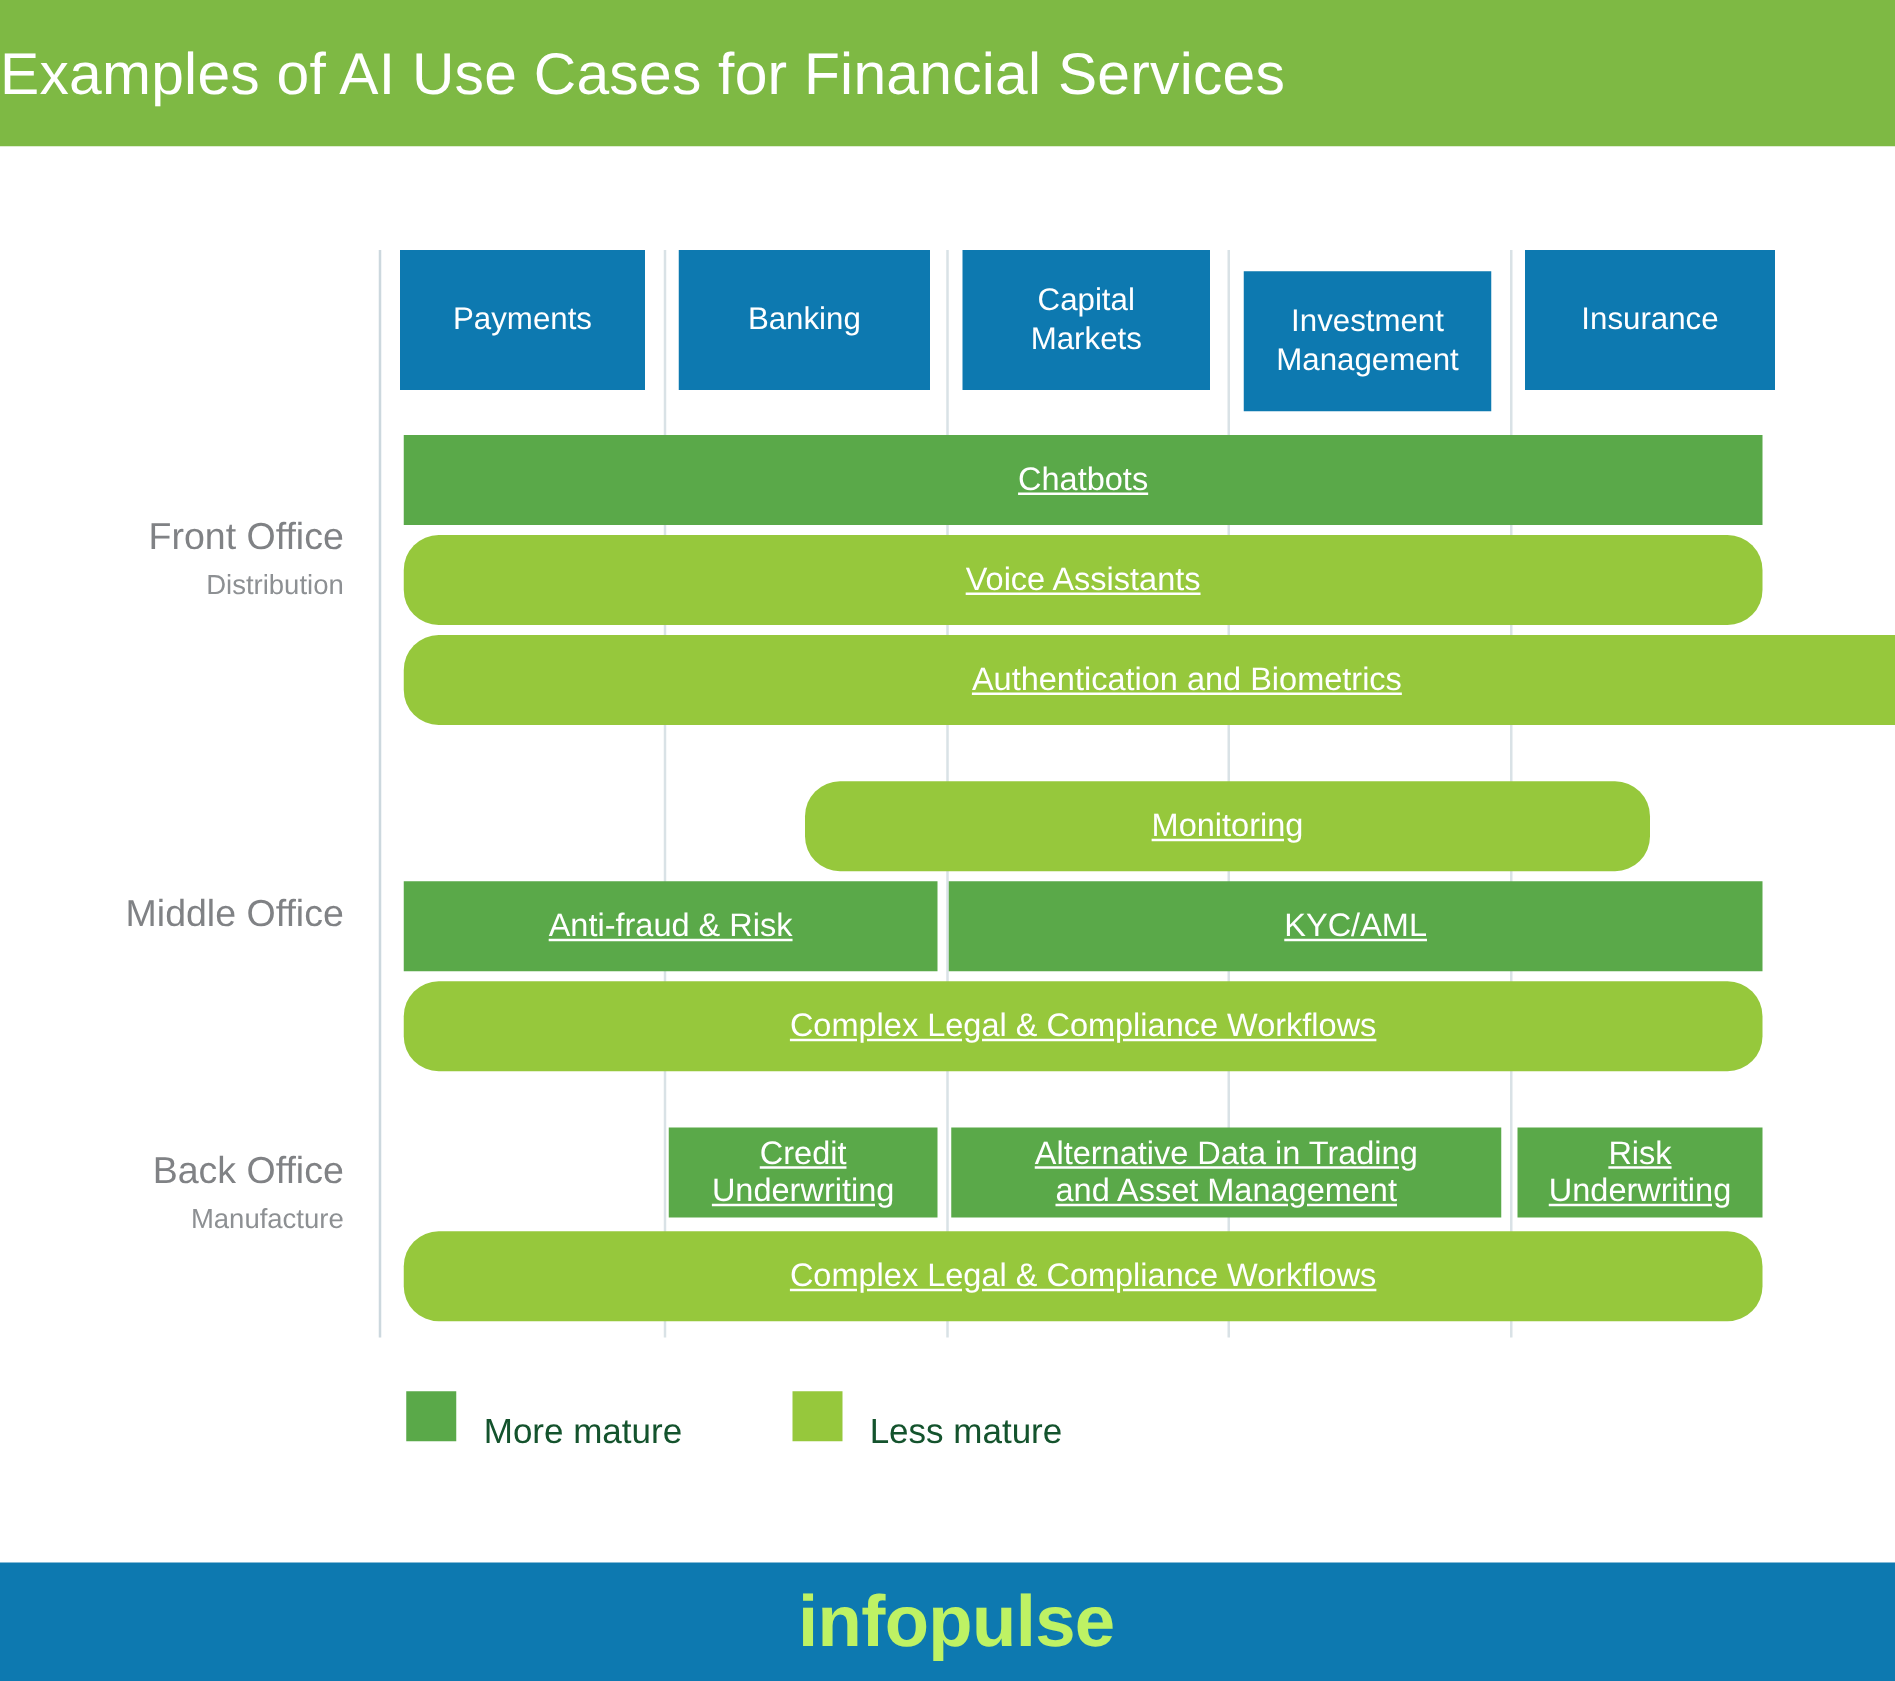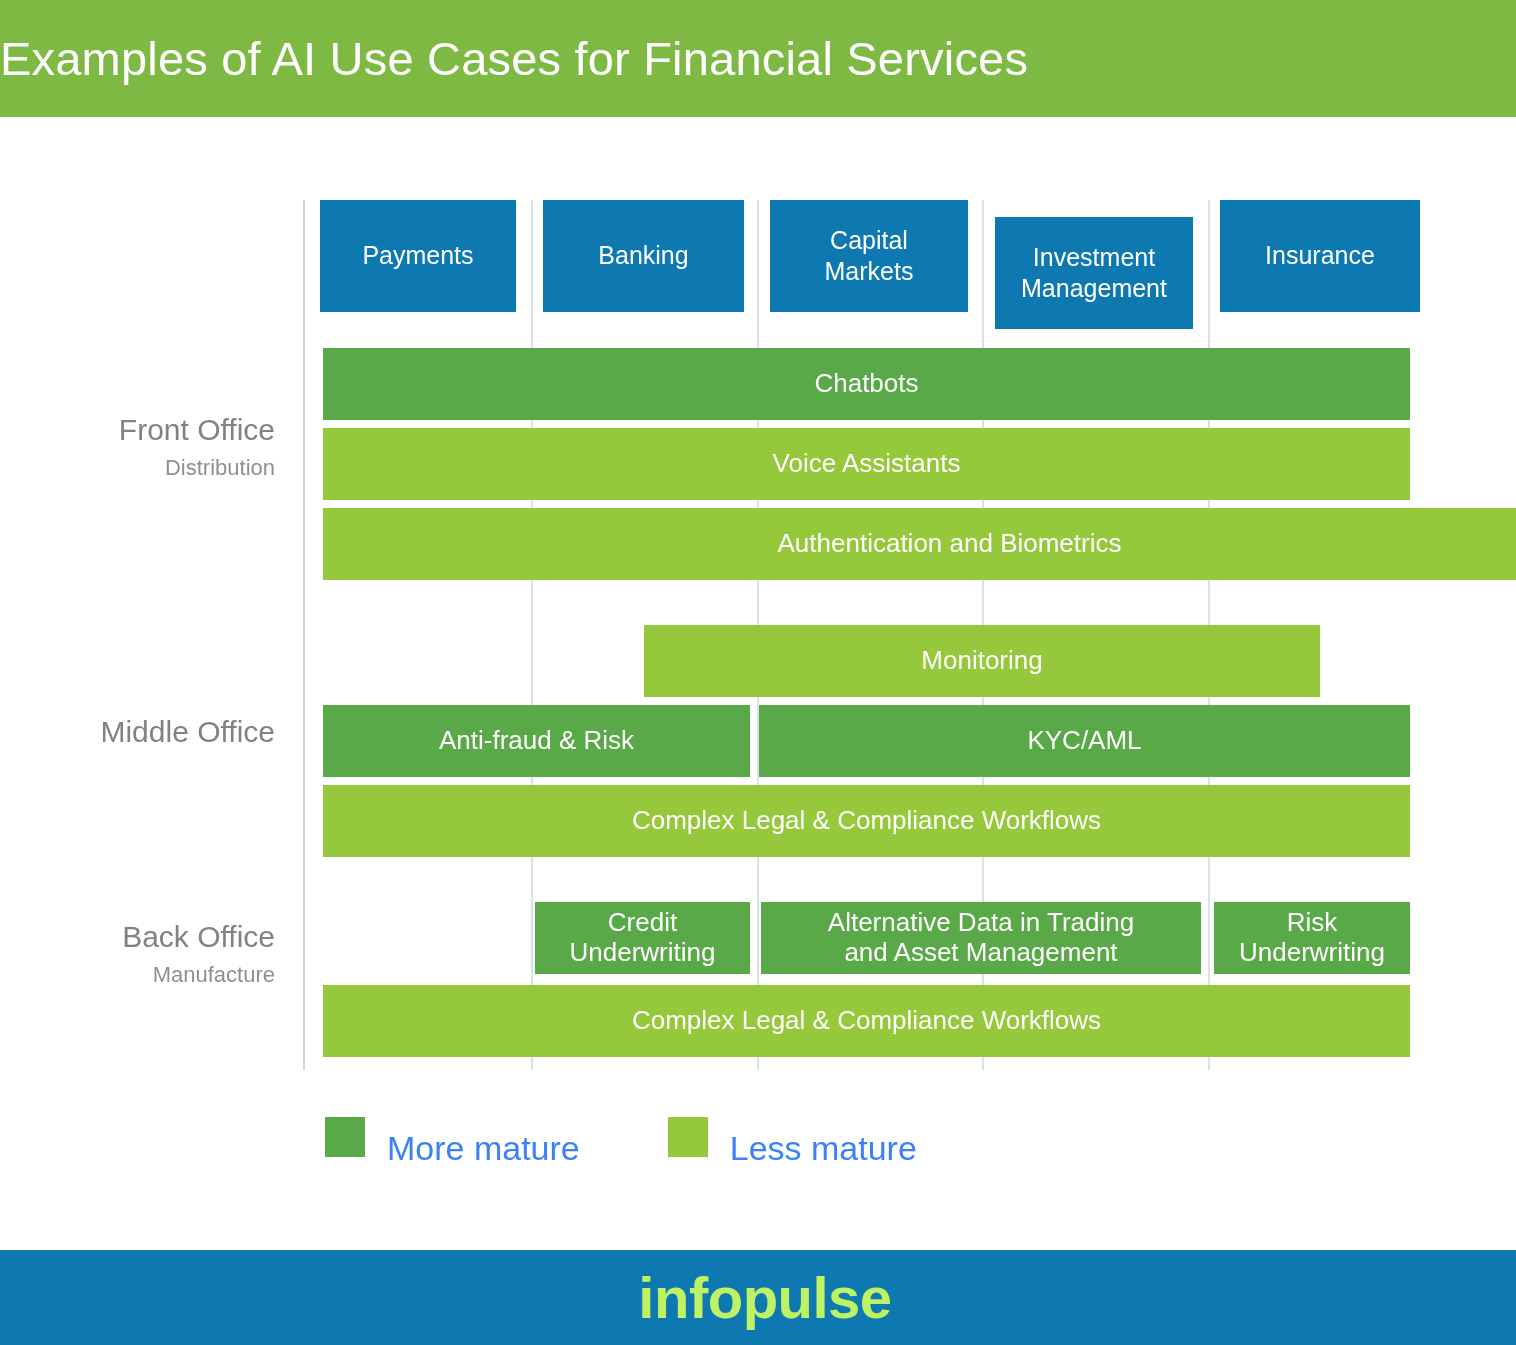--- a/index.html
+++ b/index.html
@@ -76,41 +76,42 @@
   .bar{
     position:absolute;
     display:flex;align-items:center;justify-content:center;
     color:#ffffff;
     text-align:center;
     font-size:26px;
     line-height:1.15;
     font-weight:400;
     box-sizing:border-box;
     padding:0 6px;
+    text-decoration:underline;
   }
   .bar.mature{ background:#5aa949; }
-  .bar.less{   background:#96c83c; }
+  .bar.less{   background:#96c83c;border-radius:28px; }
   
   #legend{
     position:absolute;
     display:flex;
     align-items:center;
   }
   .legend-item{
     display:flex;align-items:center;
   }
   .legend-swatch{
     width:40px;height:40px;display:block;
   }
   .legend-swatch.mature{ background:#5aa949; }
   .legend-swatch.less{   background:#96c83c; }
   .legend-label{
     margin-left:22px;
-    font-size:34px;
-    color:#3b82f6;
+    font-size:28px;
+    color:#14532d;
     white-space:nowrap;
     margin-top:24px;
   }
   #legend-gap{ width:88px; }
   
   #footer-bar{
     position:absolute;left:0;top:1250px;width:1516px;height:95px;
     background:#0d79b0;
     display:flex;align-items:center;justify-content:center;
   }

